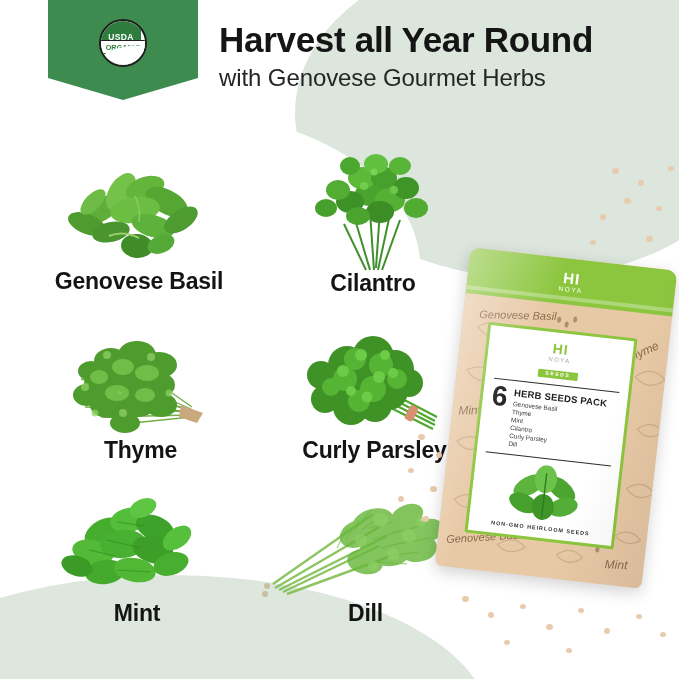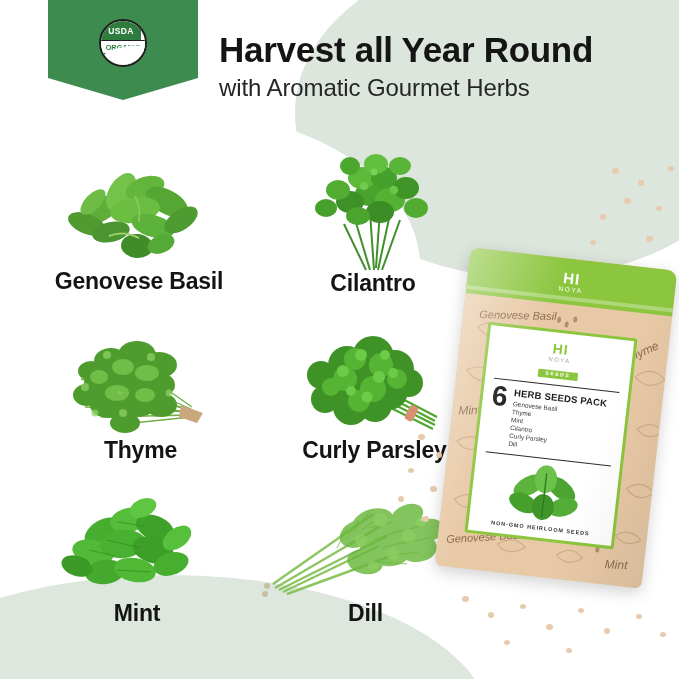--- a/index.html
+++ b/index.html
@@ -33,21 +33,21 @@
     display:flex;align-items:center;justify-content:center;gap:9px;
     padding-bottom:14px;box-sizing:border-box;
   }
   .usda-seal{
     width:44px;height:44px;border-radius:50%;
     background:#fff;border:2.5px solid #1f1f1f;
     position:relative;overflow:hidden;flex:0 0 auto;
   }
   .usda-seal .top{
     position:absolute;left:0;top:0;right:4px;height:47%;
-    background:#2f7d3e;display:flex;align-items:center;justify-content:center;
+    background:#2f7d3e;display:flex;align-items:flex-end;justify-content:center;
   }
   .usda-seal .top span{
     color:#fff;font-weight:bold;font-size:8.5px;letter-spacing:.3px;
     font-family:"Liberation Sans", sans-serif;
   }
   .usda-seal .band{
     position:absolute;left:0;top:44%;right:0;height:28%;
     background:#fff;border-top:1.6px solid #1f1f1f;border-bottom:1.6px solid #1f1f1f;
     display:flex;align-items:center;justify-content:center;
   }
@@ -69,21 +69,21 @@
   .nongmo .n1{
     background:#fff;color:#2f7d3e;font-weight:bold;font-size:17px;
     text-align:center;line-height:19px;letter-spacing:-.3px;
   }
   .nongmo .n2{
     background:#5a3a21;color:#fff;font-weight:bold;font-size:17px;
     text-align:center;line-height:19px;letter-spacing:-.3px;
   }
 
   .headline{
-    position:absolute;left:219px;top:30px;width:450px;
+    position:absolute;left:219px;top:20px;width:450px;
   }
   .headline h1{
     margin:0;font-size:35px;line-height:40px;font-weight:bold;color:#151515;
     letter-spacing:-.3px;
   }
   .headline h2{
     margin:4px 0 0 0;font-size:24px;line-height:28px;font-weight:normal;color:#262626;
     letter-spacing:-.1px;
   }
 
@@ -178,21 +178,21 @@
       <div class="band">
           <span>ORGANIC</span>
         </div>
       <div class="bottom"></div>
       <div class="swoosh"></div>
     </div>
   </div>
 
   <div class="headline">
     <h1>Harvest all Year Round</h1>
-    <h2>with Aromatic Gourmet Herbs</h2>
+    <h2>with Genovese Gourmet Herbs</h2>
   </div>
 
   <div class="herb" style="left:24px;top:158px;width:230px;">
     <div class="art">
       <svg width="180" height="110" viewBox="0 0 180 110">
         <g>
           <ellipse cx="52" cy="52" rx="23" ry="11" fill="#5fae3a" transform="rotate(-32 52 52)"></ellipse>
           <ellipse cx="38" cy="66" rx="20" ry="10" fill="#4f9b30" transform="rotate(22 38 66)"></ellipse>
           <ellipse cx="72" cy="34" rx="21" ry="12" fill="#74c249" transform="rotate(-58 72 34)"></ellipse>
           <ellipse cx="96" cy="30" rx="20" ry="11" fill="#63b53c" transform="rotate(-18 96 30)"></ellipse>

